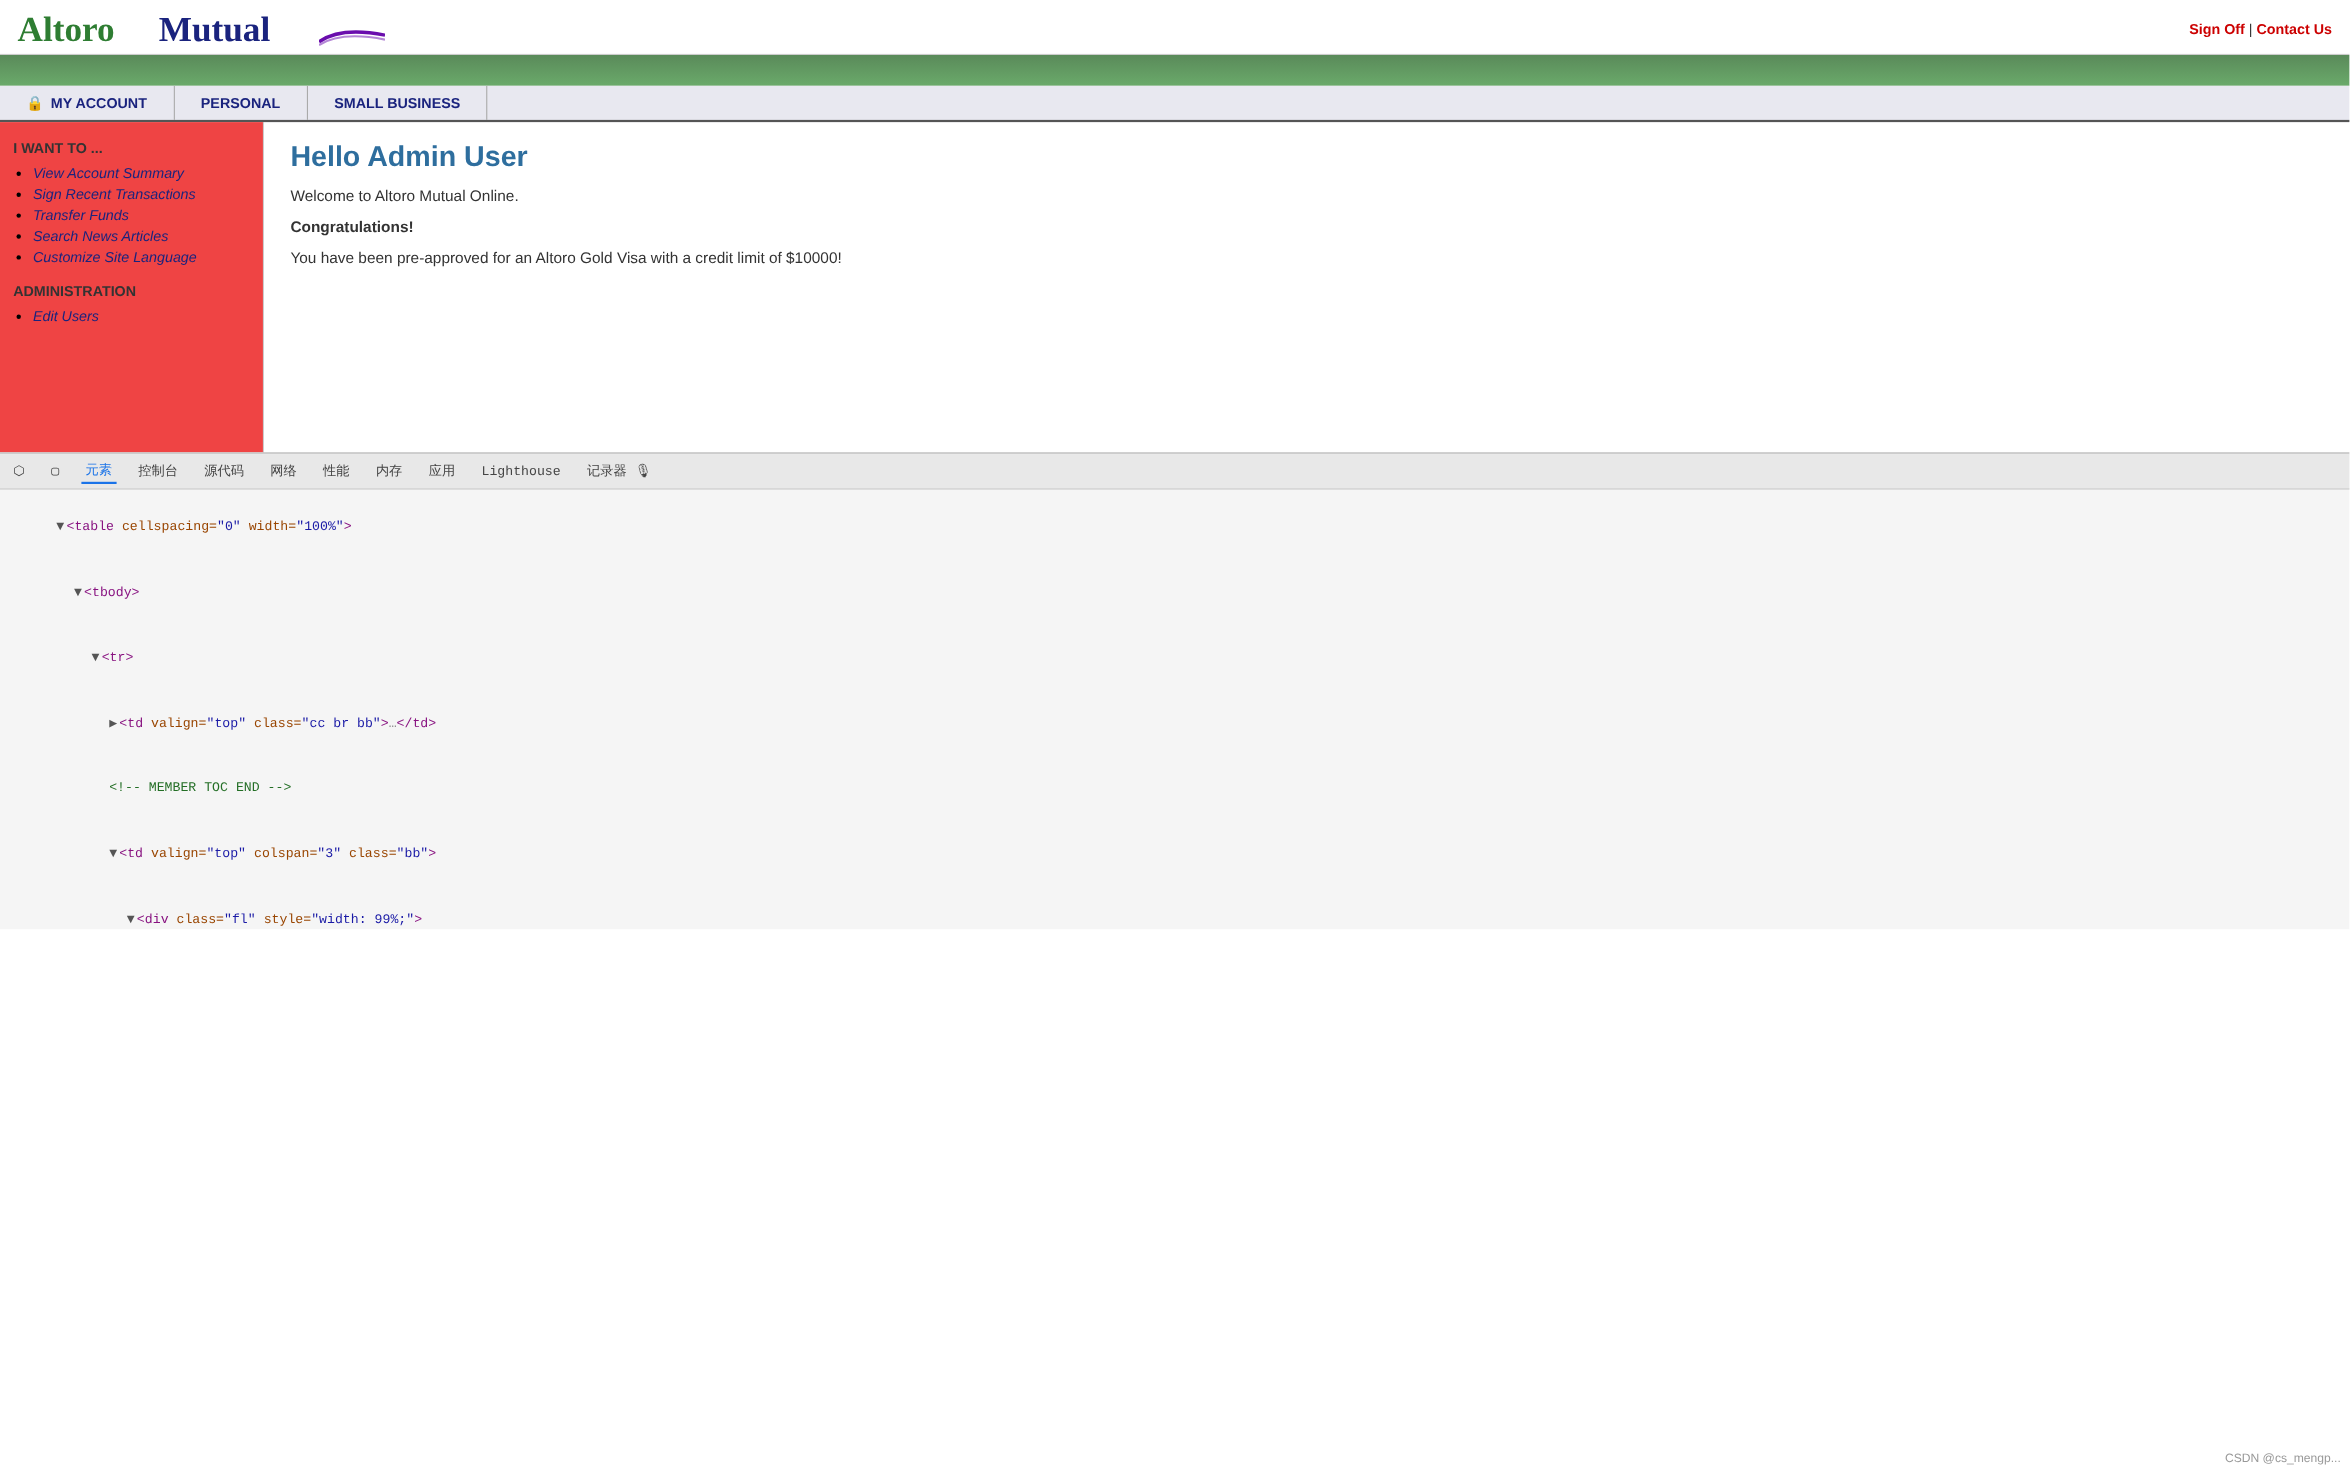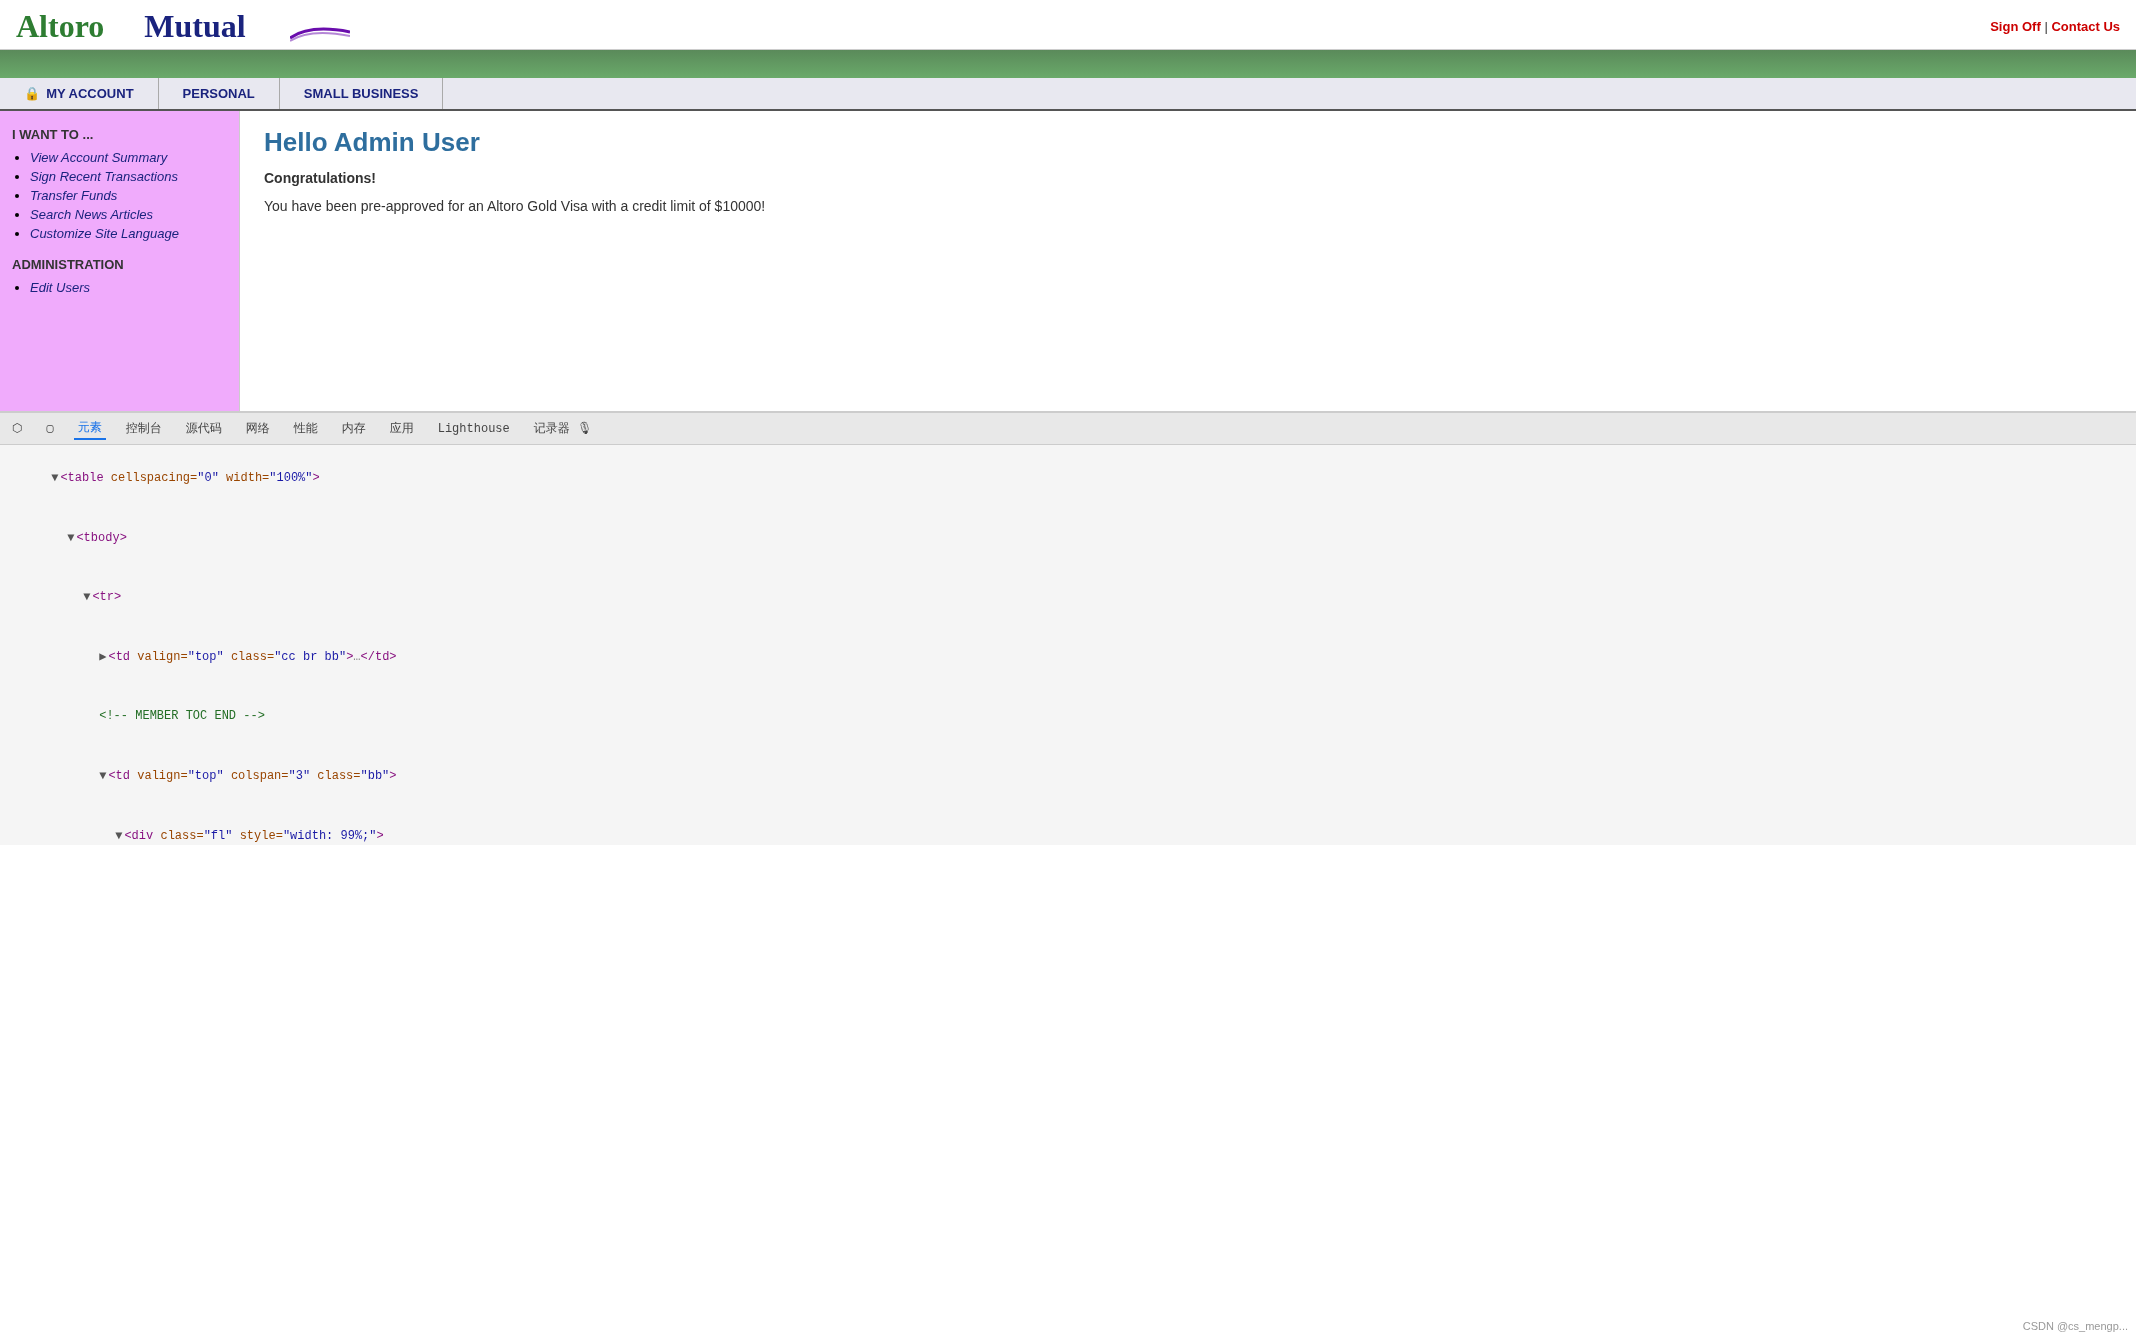--- a/index.html
+++ b/index.html
@@ -61,21 +61,21 @@
       display: flex;
       min-height: 300px;
     }
 
     
     #sidebar {
       width: 240px;
       min-width: 240px;
       border-right: 1px solid #ccc;
       padding: 16px 12px;
-      background: #f0abfc;
+      background: #ef4444;
     }
     #sidebar h3 {
       font-size: 13px;
       font-weight: bold;
       color: #333;
       margin-bottom: 8px;
     }
     #sidebar ul {
       list-style: disc;
       padding-left: 18px;
@@ -282,20 +282,21 @@
     <div id="admin-section">
       <h3>ADMINISTRATION</h3>
       <ul>
         <li><a href="#">Edit Users</a></li>
       </ul>
     </div>
   </div>
 
   <div id="content">
     <h1>Hello Admin User</h1>
+    <p>Welcome to Altoro Mutual Online.</p>
 
 
     <p id="congrats">Congratulations!</p>
     <p>You have been pre-approved for an Altoro Gold Visa with a credit limit of $10000!</p>
   </div>
 </div>
 
 <div id="devtools">
   <div id="devtools-toolbar">
     <span>⬡</span>

